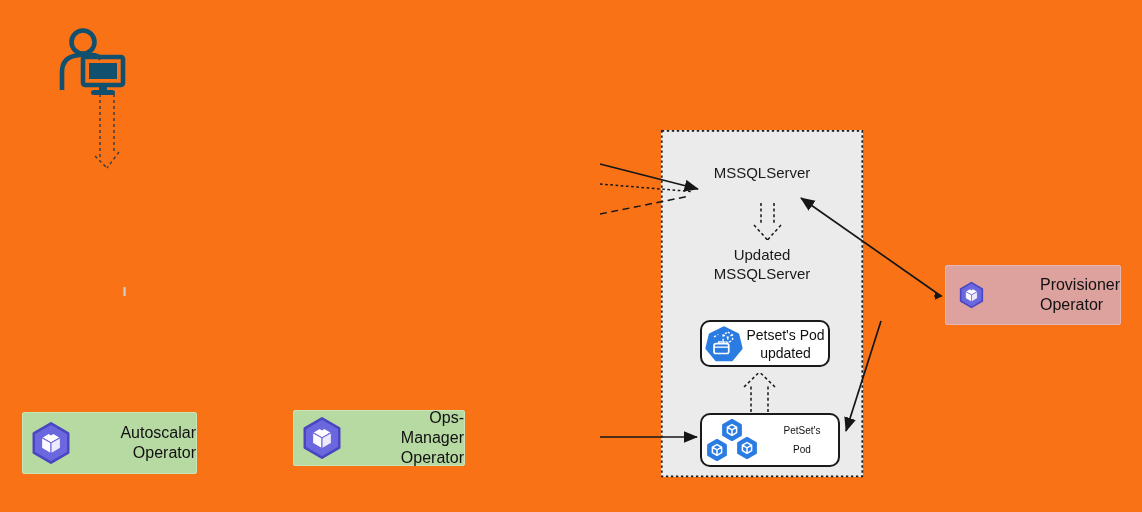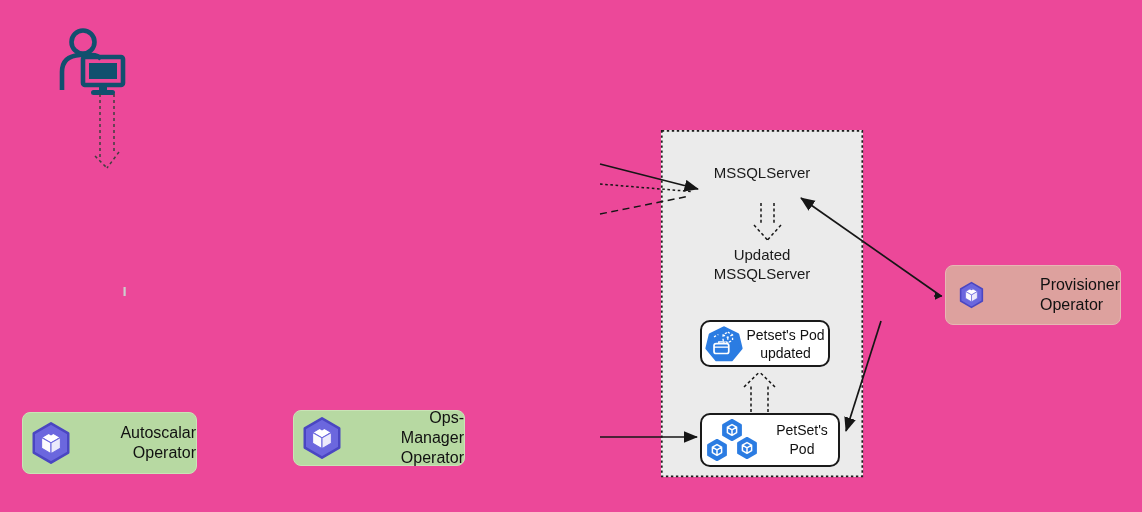--- a/index.html
+++ b/index.html
@@ -1,26 +1,26 @@
 <!DOCTYPE html>
 <html><head>
 <meta charset="utf-8">
 <style>
   html,body{margin:0;padding:0;background:#000;}
-  .canvas{position:relative;width:1142px;height:512px;background:#ec4899;overflow:hidden;
+  .canvas{position:relative;width:1142px;height:512px;background:#f97316;overflow:hidden;
           font-family:"Liberation Sans",sans-serif;color:#1a1a1a;}
   .abs{position:absolute;}
   
   .panel{left:661px;top:130px;width:202px;height:347px;background:#ebebeb;}
   .panel-label{left:661px;width:202px;text-align:center;font-size:15px;line-height:19px;color:#1a1a1a;}
   
   .wbox{background:#fff;border:2px solid #1a1a1a;border-radius:10px;display:flex;align-items:center;box-sizing:border-box;}
   .wbox .txt{flex:1;text-align:center;font-size:14px;line-height:18px;color:#111;}
   
-  .obox{display:flex;align-items:center;box-sizing:border-box;border-radius:8px;gap:44px;}
+  .obox{display:flex;align-items:center;box-sizing:border-box;border-radius:2px;gap:44px;}
   .obox .txt{flex:1;text-align:right;font-size:16px;line-height:20px;color:#111;}
   .obox.pink{background:#dda19e;border:1px solid #e6b7b4;}
   .obox.green{background:#b7d9a2;border:1px solid #c9e4b6;}
   .obox.pink .txt{text-align:left;padding-left:10px;}
   svg{display:block;}
   .overlay{left:0;top:0;pointer-events:none;}
 </style>
 </head>
 <body>
 
@@ -73,21 +73,21 @@
       <div>updated</div>
     </div>
   </div>
 
   <div class="abs wbox" style="left:700px;top:413px;width:140px;height:54px">
     <svg style="margin-left:2px" width="62" height="48" viewBox="0 0 62 48">
       <use href="#pod-hex" transform="translate(16,2)"></use>
       <use href="#pod-hex" transform="translate(1,22)"></use>
       <use href="#pod-hex" transform="translate(31,20)"></use>
     </svg>
-    <div class="txt" style="font-size:14px;line-height:19px">
+    <div class="txt" style="font-size:10px;line-height:19px">
       <div>PetSet's</div>
       <div>Pod</div>
     </div>
   </div>
 
   <div class="abs obox pink" style="left:945px;top:265px;width:176px;height:60px">
     <svg style="margin-left:11px" width="46" height="46" viewBox="0 0 48 48">
       <use href="#op-icon"></use>
     </svg>
     <div class="txt">

